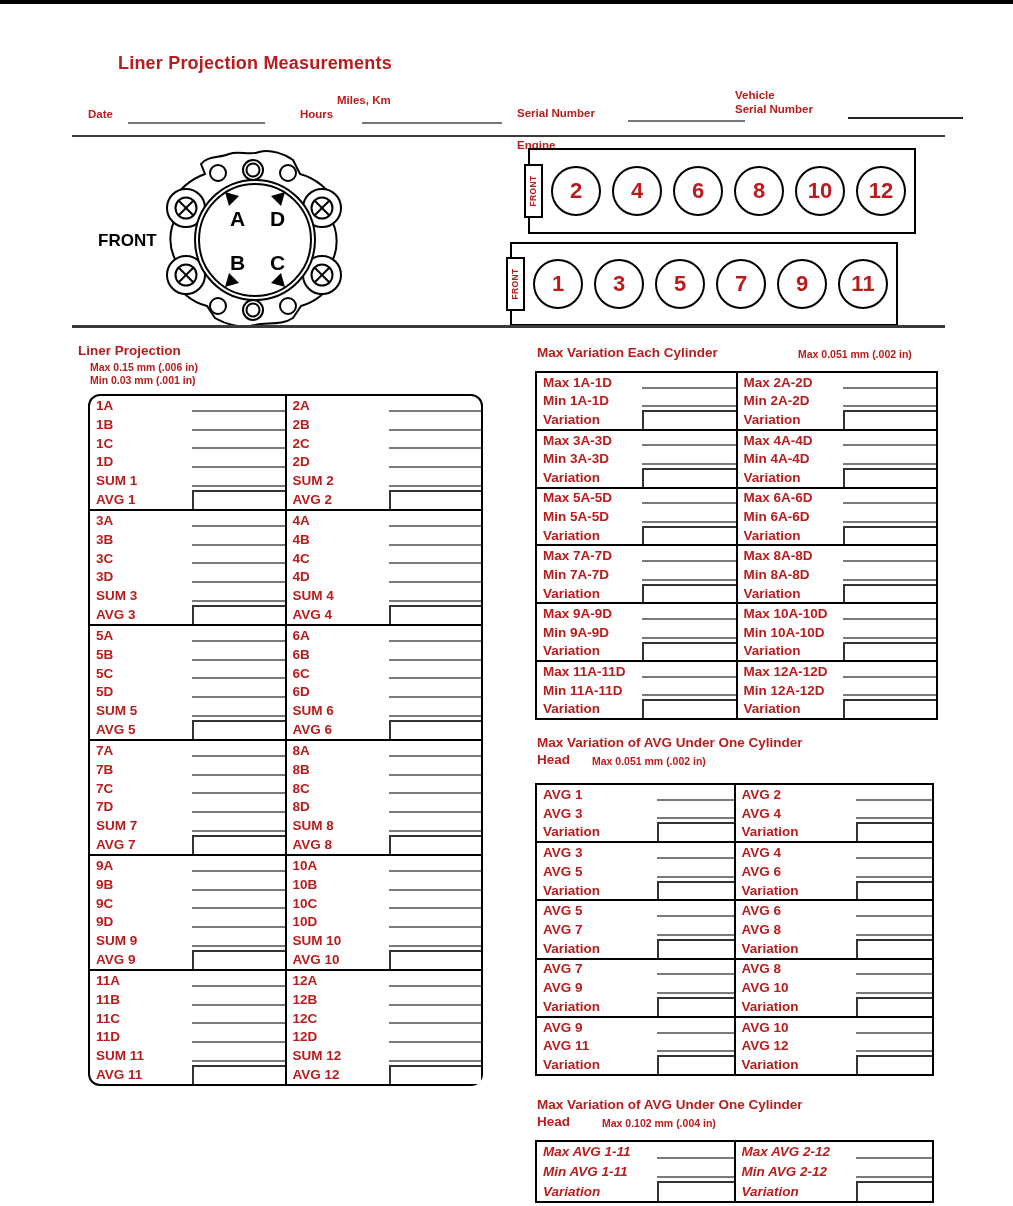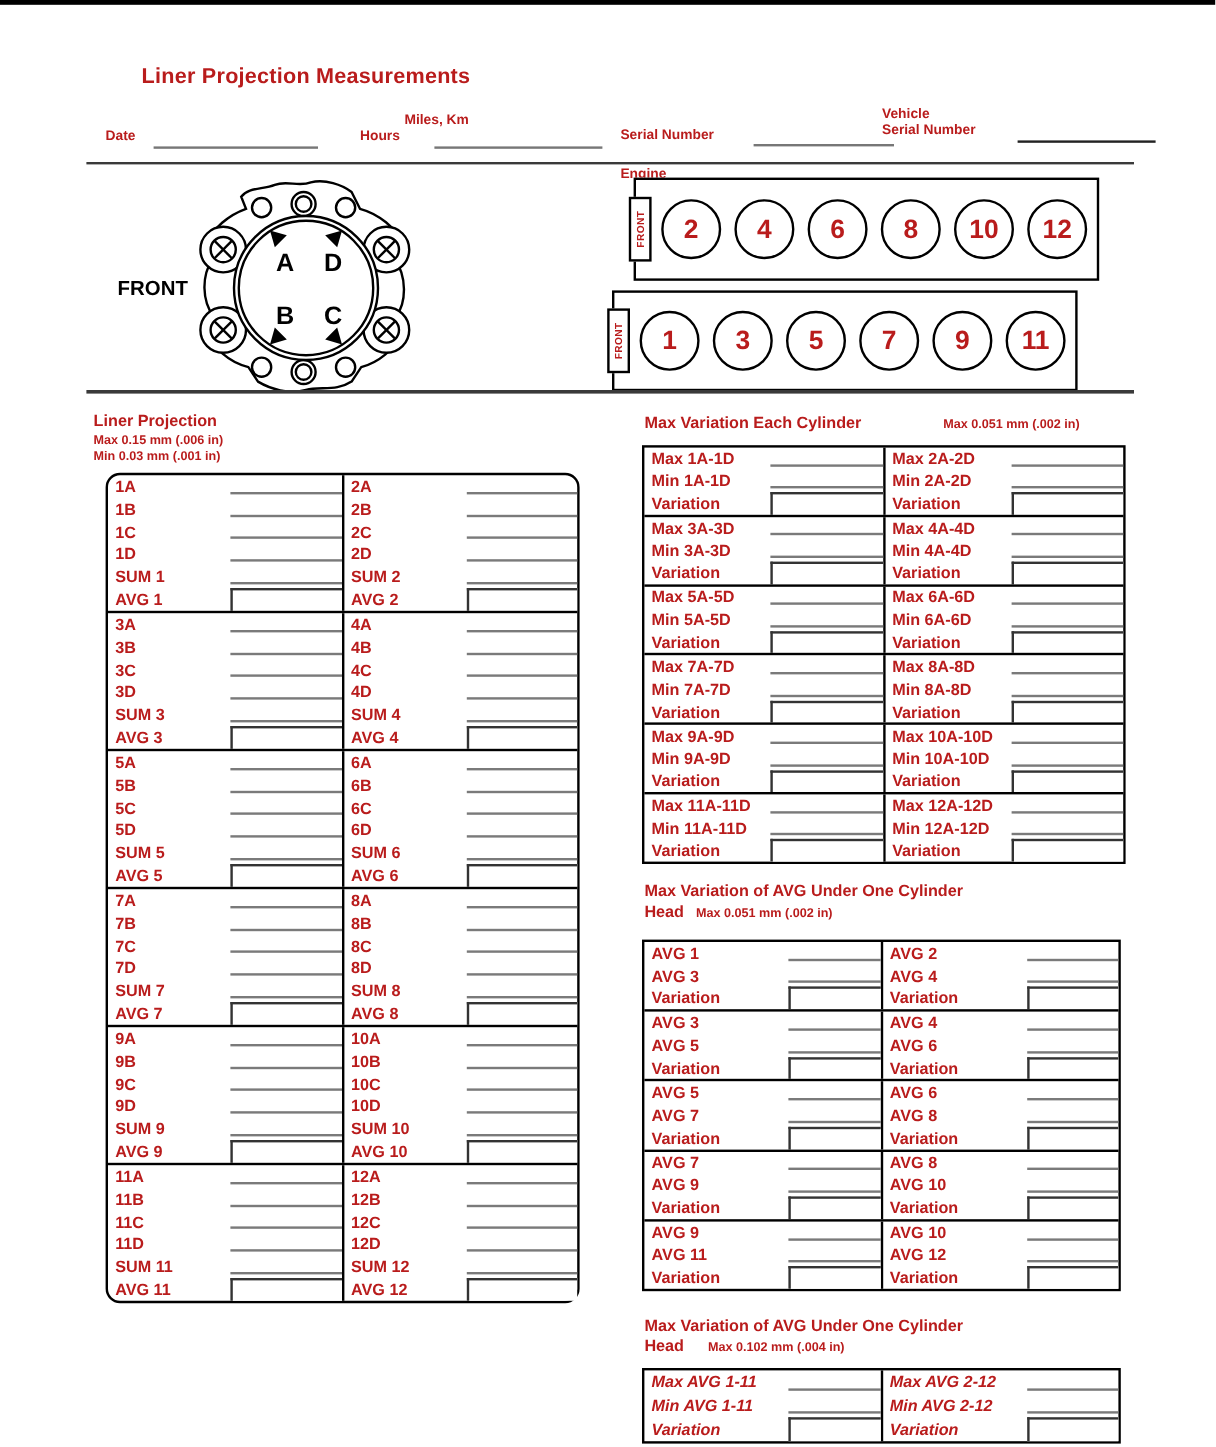--- a/index.html
+++ b/index.html
@@ -23,21 +23,21 @@
   .bank-inner{display:flex;align-items:center;height:100%;padding-left:21px;gap:11px;}
   .cyl{width:46px;height:46px;border:2px solid #000;border-radius:50%;
        display:flex;align-items:center;justify-content:center;
        font-size:22px;flex:0 0 auto;}
   .front-tag{position:absolute;left:-6px;top:50%;transform:translateY(-50%);
        width:15px;height:50px;border:2px solid #000;background:#fff;
        display:flex;align-items:center;justify-content:center;}
   .front-tag span{transform:rotate(-90deg);font-size:8.5px;letter-spacing:.3px;white-space:nowrap;}
   
   .sec-title{font-size:13.5px;white-space:nowrap;}
-  .sec-spec{font-size:10.5px;white-space:nowrap;}
+  .sec-spec{font-size:10.5px;white-space:nowrap;margin-left:12px;}
   
   .ftable{border:2px solid #000;display:flex;flex-direction:column;background:#fff;}
   .fblock{flex:1;display:flex;min-height:0;}
   .fblock + .fblock{border-top:2px solid #000;}
   .fcell{flex:1;display:flex;flex-direction:column;min-width:0;}
   .fcell.first{border-right:2px solid #000;}
   .frow{flex:1;display:flex;align-items:center;min-height:0;}
   .flbl{min-width:92px;padding-left:6px;padding-right:4px;font-size:13.5px;white-space:nowrap;}
   .fline{flex:1;border-bottom:2px solid #7a7a7a;align-self:flex-end;margin-bottom:3px;height:0;}
   .fbox{flex:1;border-left:2px solid #333;border-top:2px solid #333;align-self:stretch;background:#fff;}

